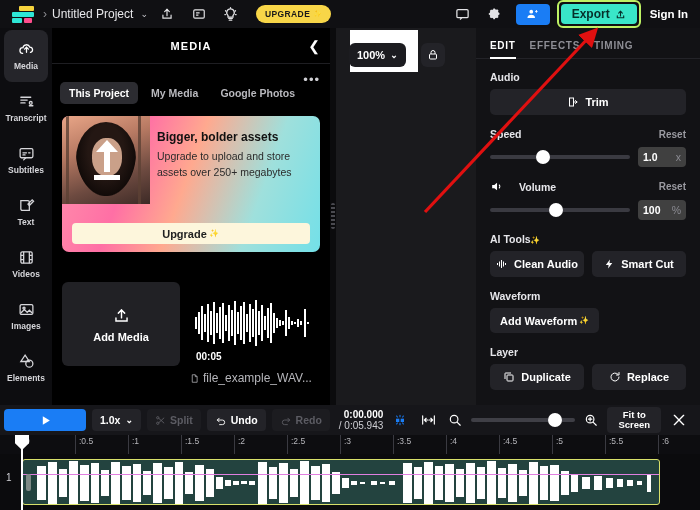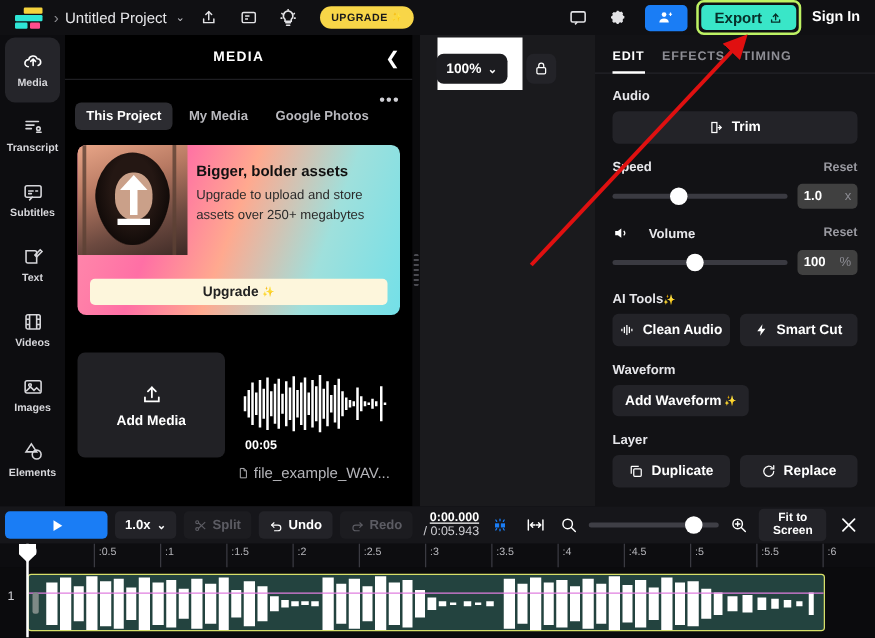--- a/index.html
+++ b/index.html
@@ -237,21 +237,21 @@
     align-items: center; gap: 5px; padding: 0 8px;
     font-size: 10.5px; font-weight: bold; color: #fff;
   }
   .tb-btn {
     height: 22px; border-radius: 4px; display: flex; align-items: center;
     gap: 4px; padding: 0 8px; font-size: 10.5px; font-weight: bold;
     background: #232328; color: #fff;
   }
   .tb-btn.disabled { color: #5c5c63; background: #1c1c20; }
   .time-block { text-align: right; line-height: 1.15; margin-left: 3px; }
-  .time-cur { font-size: 10px; font-weight: bold; color: #fff; text-decoration: underline; }
+  .time-cur { font-size: 10px; font-weight: bold; color: #fff; }
   .time-tot { font-size: 10px; color: #cfcfd4; }
   .zoom-slider { width: 104px; height: 4px; background: #3f3f46; border-radius: 3px; position: relative; }
   .fit-btn {
     width: 54px; height: 26px; background: #232328; border-radius: 4px;
     display: flex; flex-direction: column; align-items: center; justify-content: center;
     font-size: 9.5px; font-weight: bold; color: #fff; line-height: 1.1;
   }
 
   
   .ruler {

